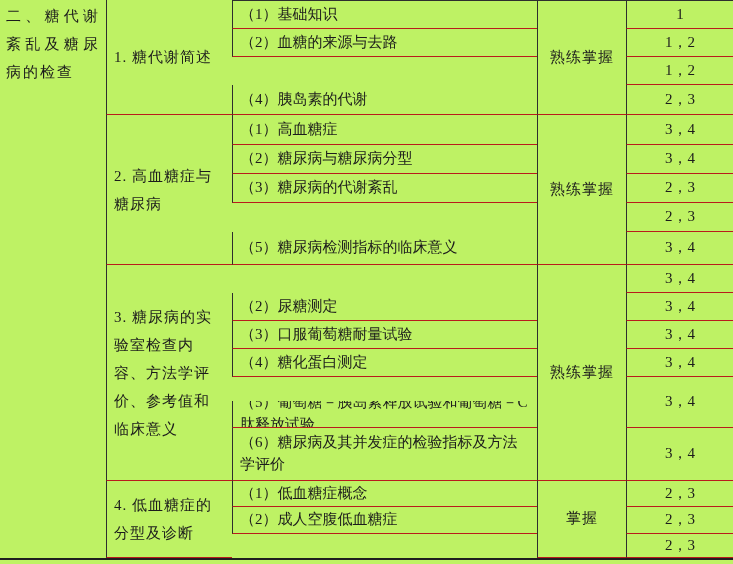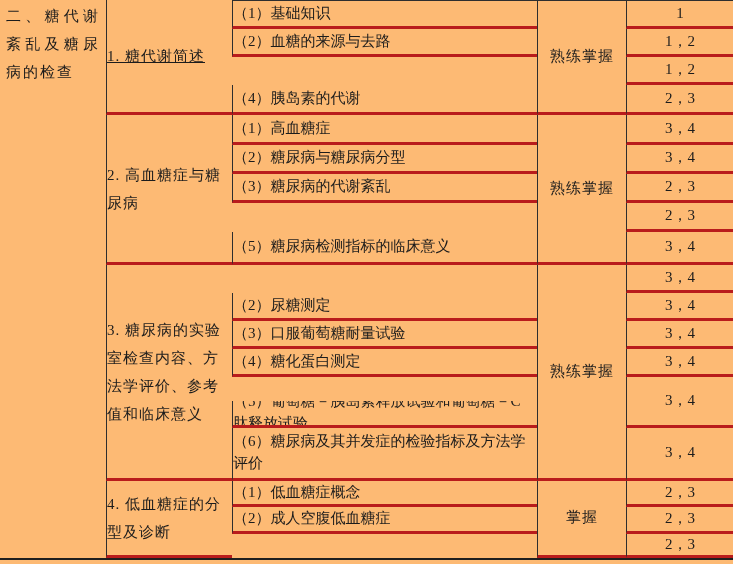--- a/index.html
+++ b/index.html
@@ -1,38 +1,38 @@
 <!DOCTYPE html>
 <html><head>
 <meta charset="utf-8">
 <style>
   html,body { margin:0; padding:0; background:#ffffff; }
   #page {
     width:733px; height:564px;
-    background:#fdba74;
+    background:#bef264;
     font-family:"Liberation Serif","DejaVu Serif",serif;
     color:#1c1c1c;
     position:relative;
     overflow:hidden;
   }
   #grid {
     display:grid;
     grid-template-columns:106px 126px 305px 89px 107px;
     border-bottom:2px solid #1f1f1f;
     box-sizing:border-box;
   }
   .c {
     box-sizing:border-box;
     border-left:1px solid #2e2e2e;
-    border-bottom:3px solid #b91c1c;
+    border-bottom:1px solid #b91c1c;
     display:flex;
     align-items:center;
     font-size:15px;
     line-height:1.45;
-    padding:0 0;
+    padding:0 7px;
     overflow:hidden;
   }
   .bt { border-top:1px solid #2e2e2e; }
   .c.rowhead {
     border-left:none;
     border-bottom:none;
     align-items:flex-start;
     padding:2px 6px 0 6px;
   }
   .rowhead .inner {
@@ -50,21 +50,21 @@
   .c.points { justify-content:center; }
 </style>
 </head>
 <body>
 
 <div id="page">
   <div id="grid" style="grid-template-rows: 29px 28px 28px 30px 30px 29px 29px 29px 33px 28px 28px 28px 28px 51px 53px 26px 27px 24px;">
       <div class="c rowhead" style="grid-area: 1 / 1 / span 18;">
         <div class="inner">二、糖代谢紊乱及糖尿病的检查</div>
       </div>
-      <div class="c label" style="grid-area: 1 / 2 / span 4; text-decoration: underline;">1. 糖代谢简述</div>
+      <div class="c label" style="grid-area: 1 / 2 / span 4;">1. 糖代谢简述</div>
       <div class="c mastery bt" style="grid-area: 1 / 4 / span 4;">熟练掌握</div>
       <div class="c topic bt" style="grid-area: 1 / 3 / span 1;">（1）基础知识</div>
       <div class="c points bt" style="grid-area: 1 / 5 / span 1;">1</div>
       <div class="c topic" style="grid-area: 2 / 3 / span 1;">（2）血糖的来源与去路</div>
       <div class="c points" style="grid-area: 2 / 5 / span 1;">1，2</div>
       <div class="c points" style="grid-area: 3 / 5 / span 1;">1，2</div>
       <div class="c topic" style="grid-area: 4 / 3 / span 1;">（4）胰岛素的代谢</div>
       <div class="c points" style="grid-area: 4 / 5 / span 1;">2，3</div>
       <div class="c label" style="grid-area: 5 / 2 / span 5;">2. 高血糖症与糖尿病</div>
       <div class="c mastery" style="grid-area: 5 / 4 / span 5;">熟练掌握</div>

